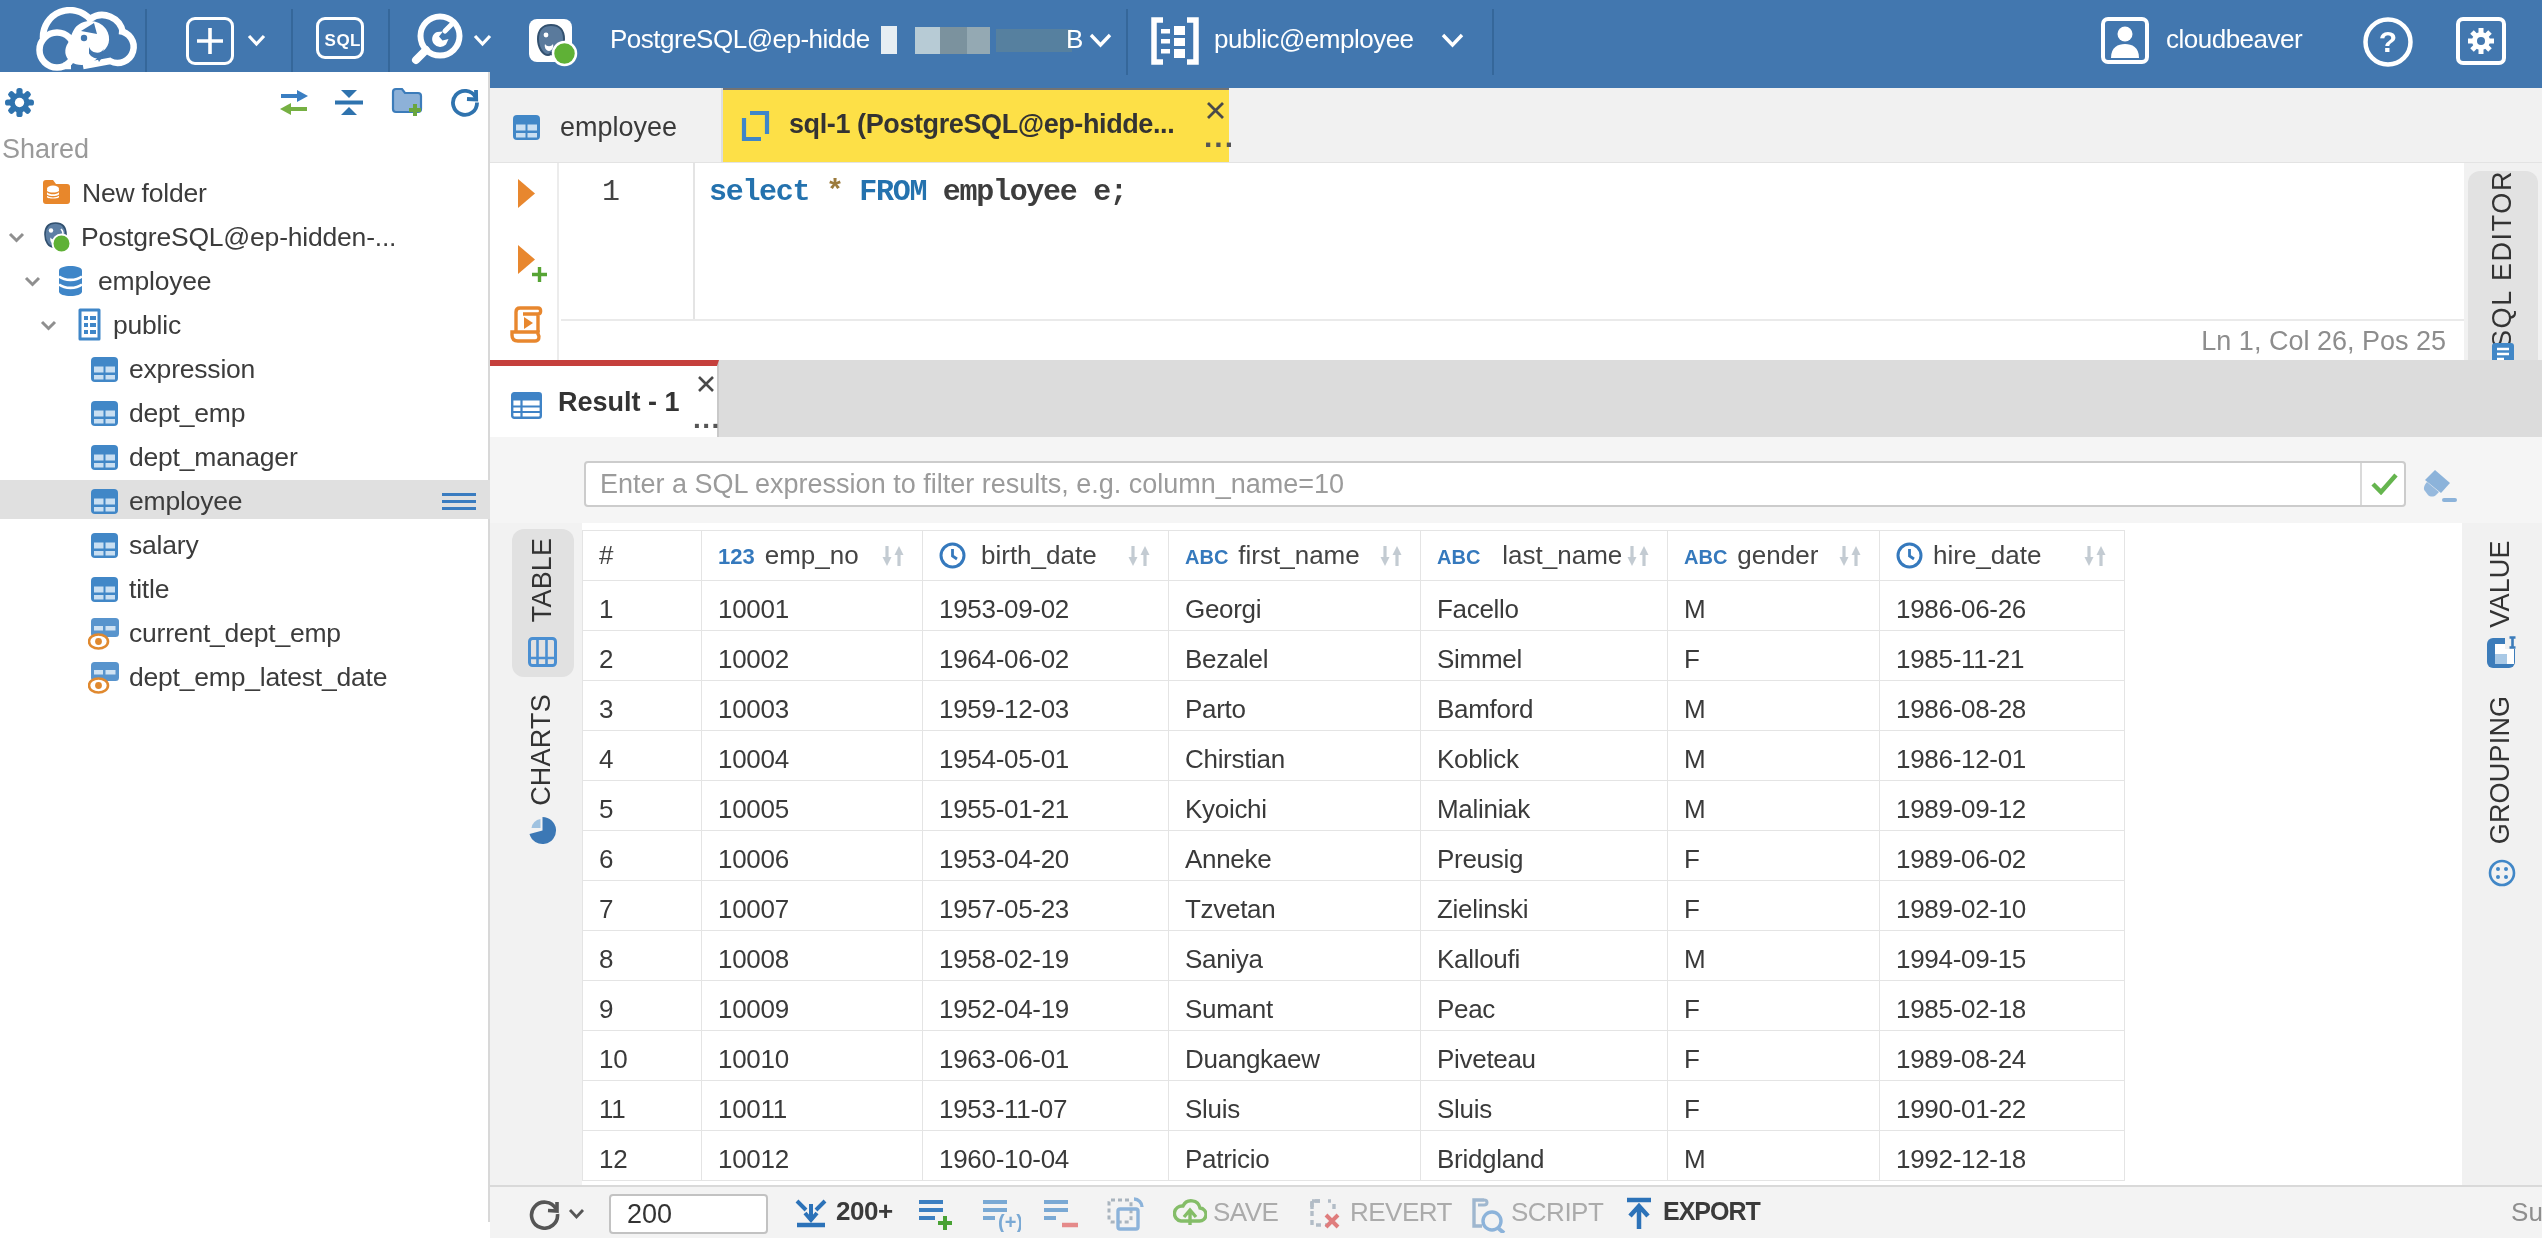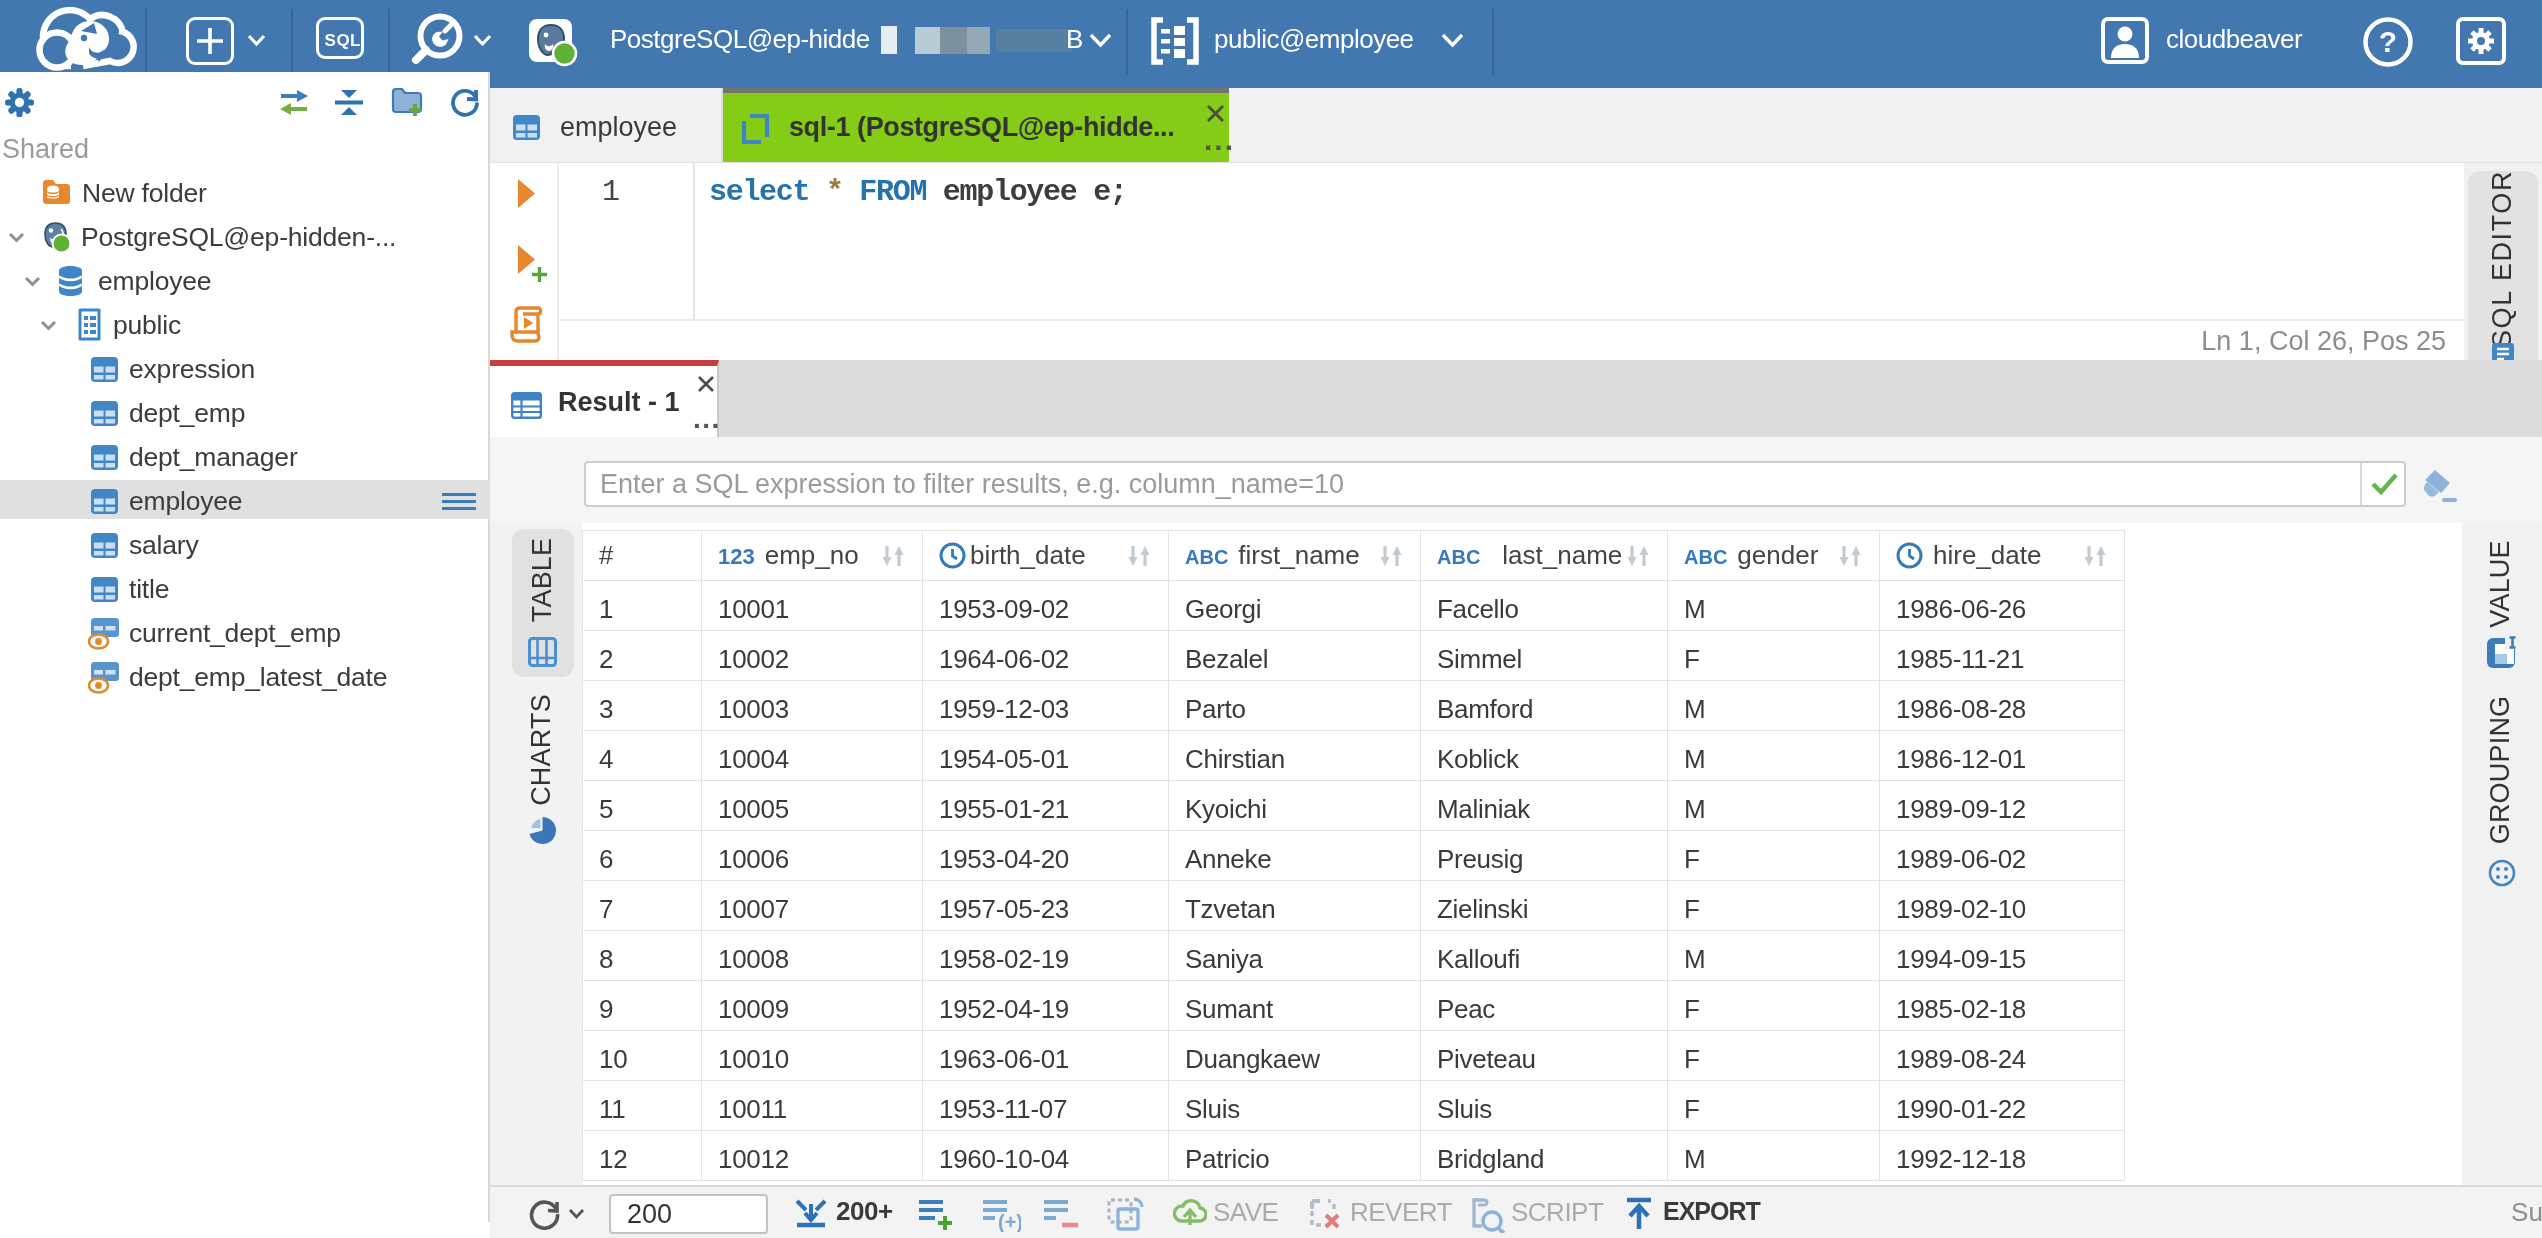--- a/index.html
+++ b/index.html
@@ -335,21 +335,21 @@
             <g fill="#c9dff2">
               <rect x="4" y="11.5" width="9.5" height="6"></rect>
               <rect x="15.5" y="11.5" width="9.5" height="6"></rect>
               <rect x="4" y="20" width="9.5" height="4.5"></rect>
               <rect x="15.5" y="20" width="9.5" height="4.5"></rect>
             </g>
           </svg>
         <div class="abs" style="left:70px;top:24px;font-size:27px;color:#3a3a3a">employee</div>
       </div>
 
-      <div class="abs" style="left:233px;top:0;width:506px;height:74px;background:#84cc16;border-top:5px solid #737373">
+      <div class="abs" style="left:233px;top:0;width:506px;height:74px;background:#fde047;border-top:2px solid #737373">
         <svg class="abs" style="left:18px;top:20px" width="29" height="32" viewBox="0 0 29 32">
           <path d="M9 3 H26 V24" fill="none" stroke="#3f86c8" stroke-width="4.2"></path>
           <path d="M20 29 H3 V8" fill="none" stroke="#3f86c8" stroke-width="4.2"></path>
         </svg>
         <div class="abs" style="left:66px;top:19px;font-size:27px;font-weight:bold;color:#333;letter-spacing:-0.4px">sql-1 (PostgreSQL@ep-hidde...</div>
         <svg class="abs" style="left:483px;top:11px" width="19" height="19" viewBox="0 0 19 19">
             <path d="M2 2 L17 17 M17 2 L2 17" stroke="#4a4a4a" stroke-width="2.8"></path>
           </svg>
         <div class="abs" style="left:481px;top:30px;font-size:30px;font-weight:bold;color:#555;letter-spacing:2px">...</div>
       </div>
@@ -455,21 +455,21 @@
                   <g fill="#c3cbd2">
                     <path d="M8 4 V17" stroke="#c3cbd2" stroke-width="3.2" fill="none"></path>
                     <path d="M3.5 15 L8 24 L12.5 15 Z"></path>
                     <path d="M20 24 V11" stroke="#c3cbd2" stroke-width="3.2" fill="none"></path>
                     <path d="M15.5 13 L20 4 L24.5 13 Z"></path>
                   </g>
                 </svg></th>
           <th><svg style="vertical-align:-5px" width="27" height="27" viewBox="0 0 27 27">
                   <circle cx="13.5" cy="13.5" r="11.5" fill="none" stroke="#3579bd" stroke-width="3"></circle>
                   <path d="M13.5 7 V14 L18 17" fill="none" stroke="#3579bd" stroke-width="2.8"></path>
-                </svg><span style="margin-left:4px">birth_date</span><svg class="srt" width="28" height="28" viewBox="0 0 28 28">
+                </svg><span style="margin-left:15px">birth_date</span><svg class="srt" width="28" height="28" viewBox="0 0 28 28">
                   <g fill="#c3cbd2">
                     <path d="M8 4 V17" stroke="#c3cbd2" stroke-width="3.2" fill="none"></path>
                     <path d="M3.5 15 L8 24 L12.5 15 Z"></path>
                     <path d="M20 24 V11" stroke="#c3cbd2" stroke-width="3.2" fill="none"></path>
                     <path d="M15.5 13 L20 4 L24.5 13 Z"></path>
                   </g>
                 </svg></th>
           <th><span style="color:#3579bd;font-weight:bold;font-size:20px">ABC</span><span style="margin-left:10px">first_name</span><svg class="srt" width="28" height="28" viewBox="0 0 28 28">
                   <g fill="#c3cbd2">
                     <path d="M8 4 V17" stroke="#c3cbd2" stroke-width="3.2" fill="none"></path>

